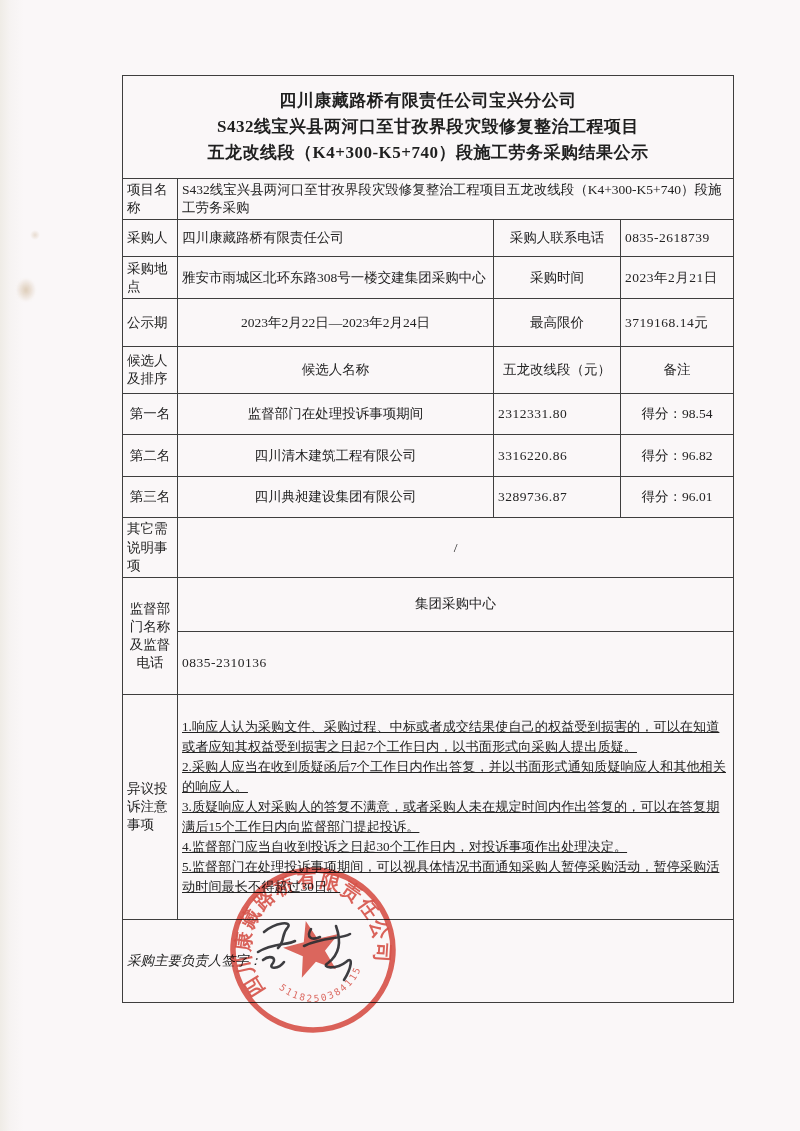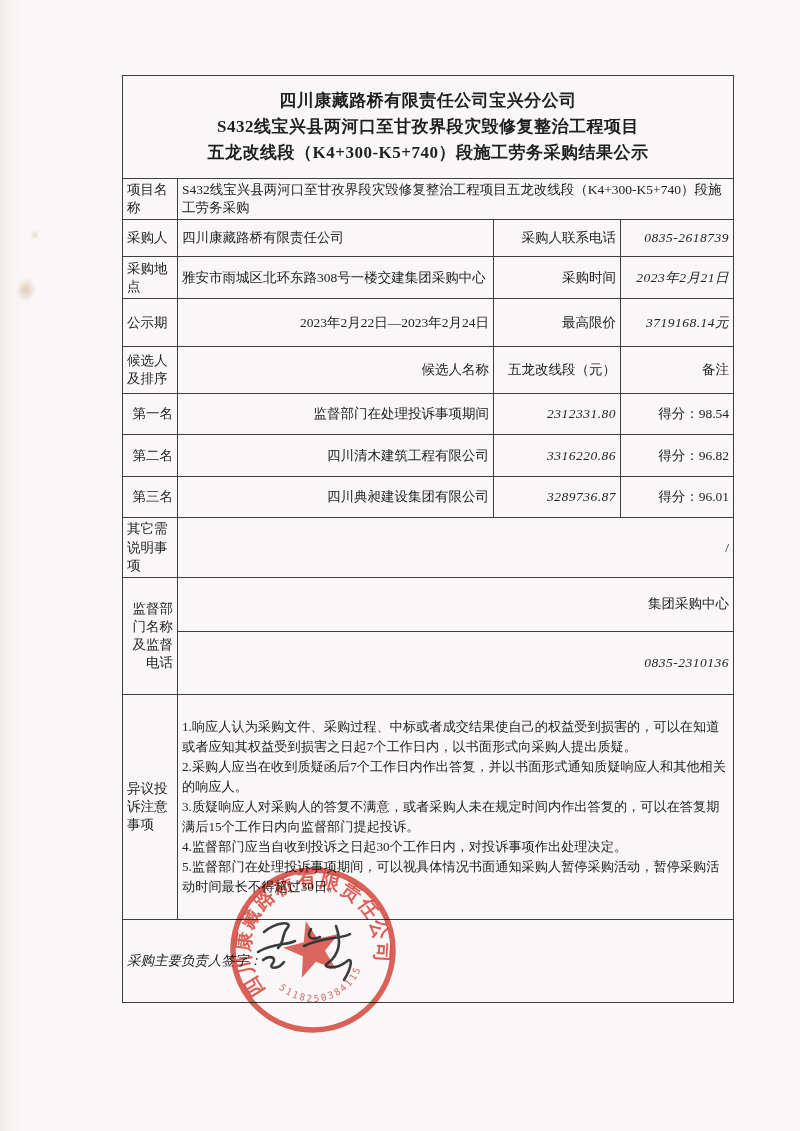--- a/index.html
+++ b/index.html
@@ -37,24 +37,24 @@
     padding:2px 4px;
     line-height:1.35;
     word-break:break-all;
   }
   .title-cell{padding:6px 10px;}
   .title-line{
     text-align:center;font-weight:700;font-size:17px;line-height:26px;
     letter-spacing:.5px;color:#1f1f1f;
   }
   td.lbl{padding-left:4px;padding-right:2px;}
-  td.ctr{text-align:right;}
+  td.ctr{text-align:center;}
   td.left{text-align:left;padding-left:7px;}
-  td.num{text-align:right;letter-spacing:.5px;font-style:italic;}
-  .notes-cell{padding:8px 8px 8px 6px;}
+  td.num{text-align:left;letter-spacing:.5px;}
+  .notes-cell{padding:8px 8px 8px 6px;text-decoration:underline;}
   .note-item{font-size:13.2px;line-height:20px;text-align:left;}
   .sign-cell{padding-left:6px;height:78px;font-style:italic;}
   
   .stamp{
     position:absolute;left:225px;top:860px;width:176px;height:180px;
     transform:rotate(-14deg);
     opacity:.92;
     pointer-events:none;
     z-index:3;
     mix-blend-mode:multiply;

